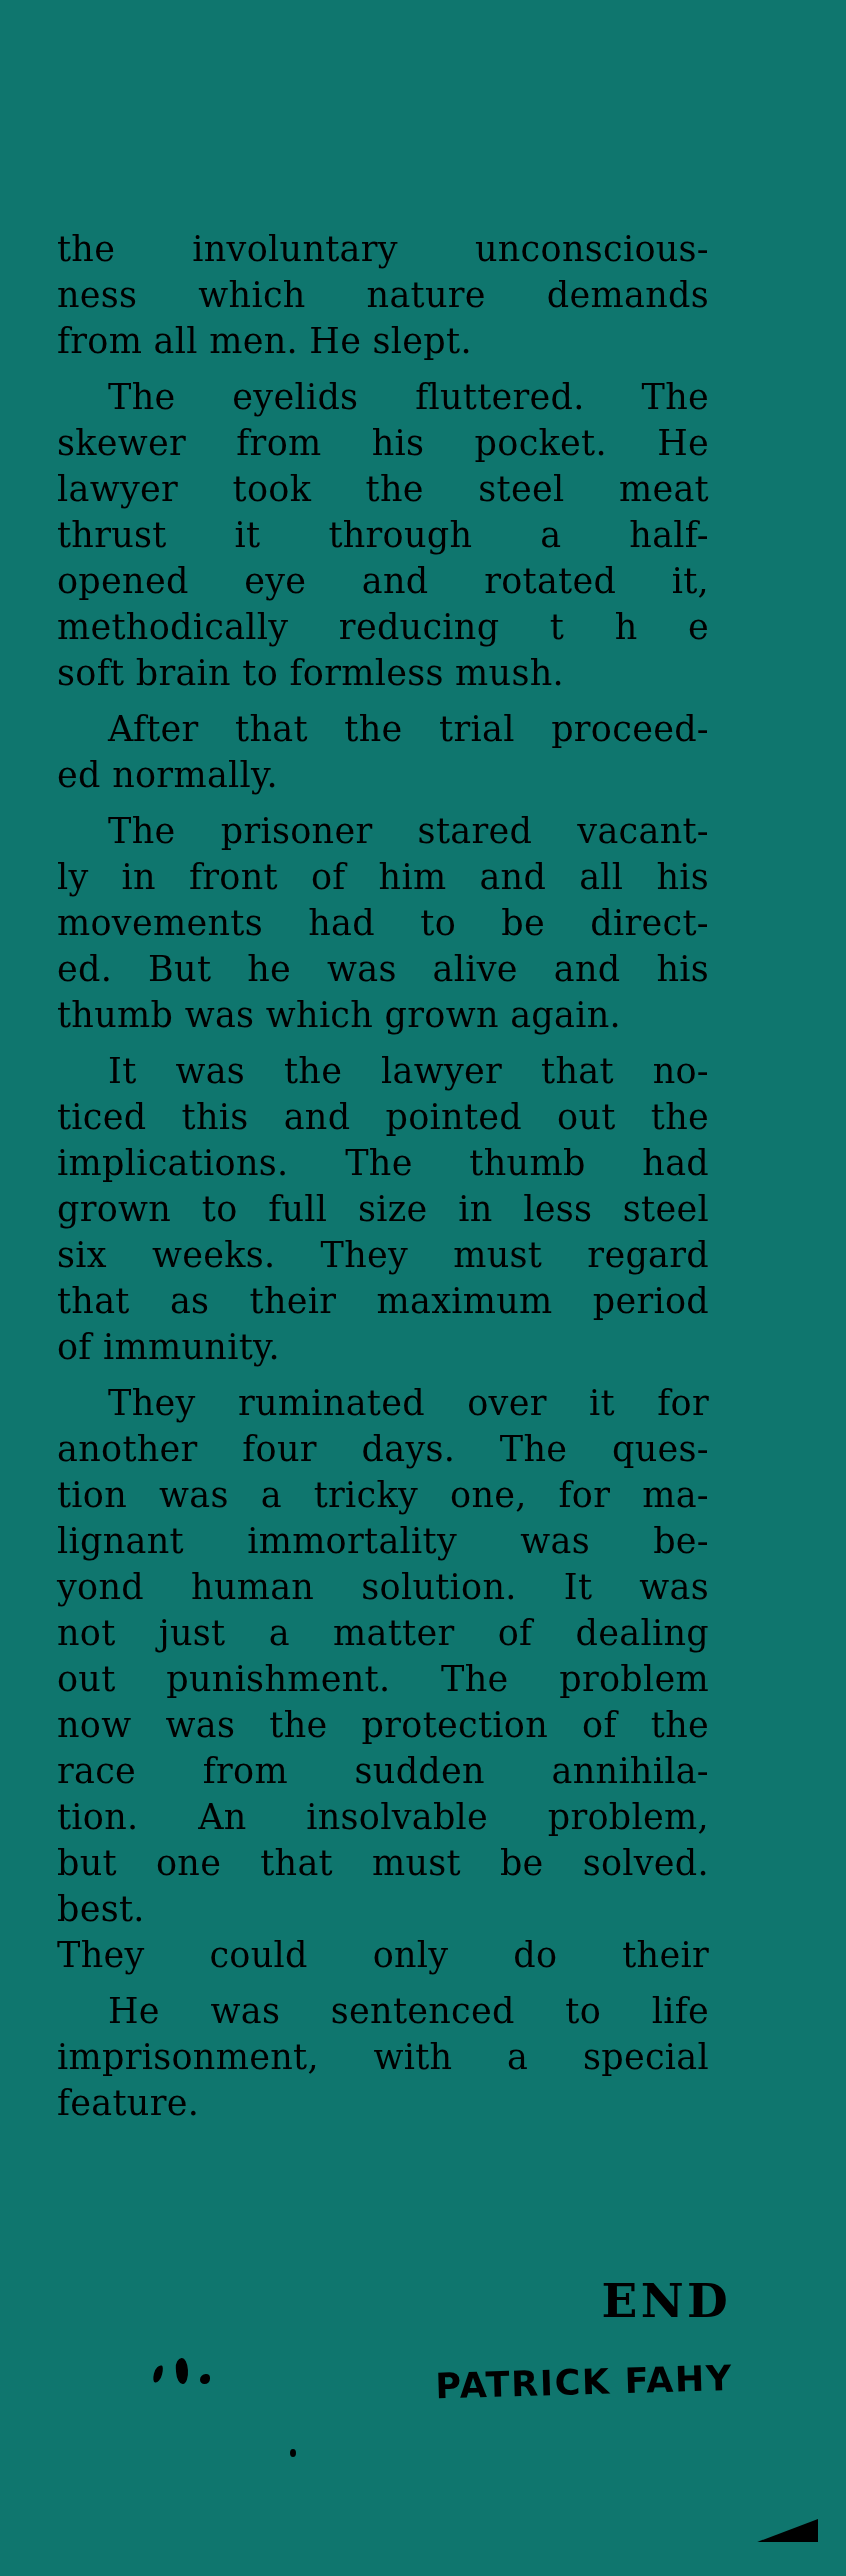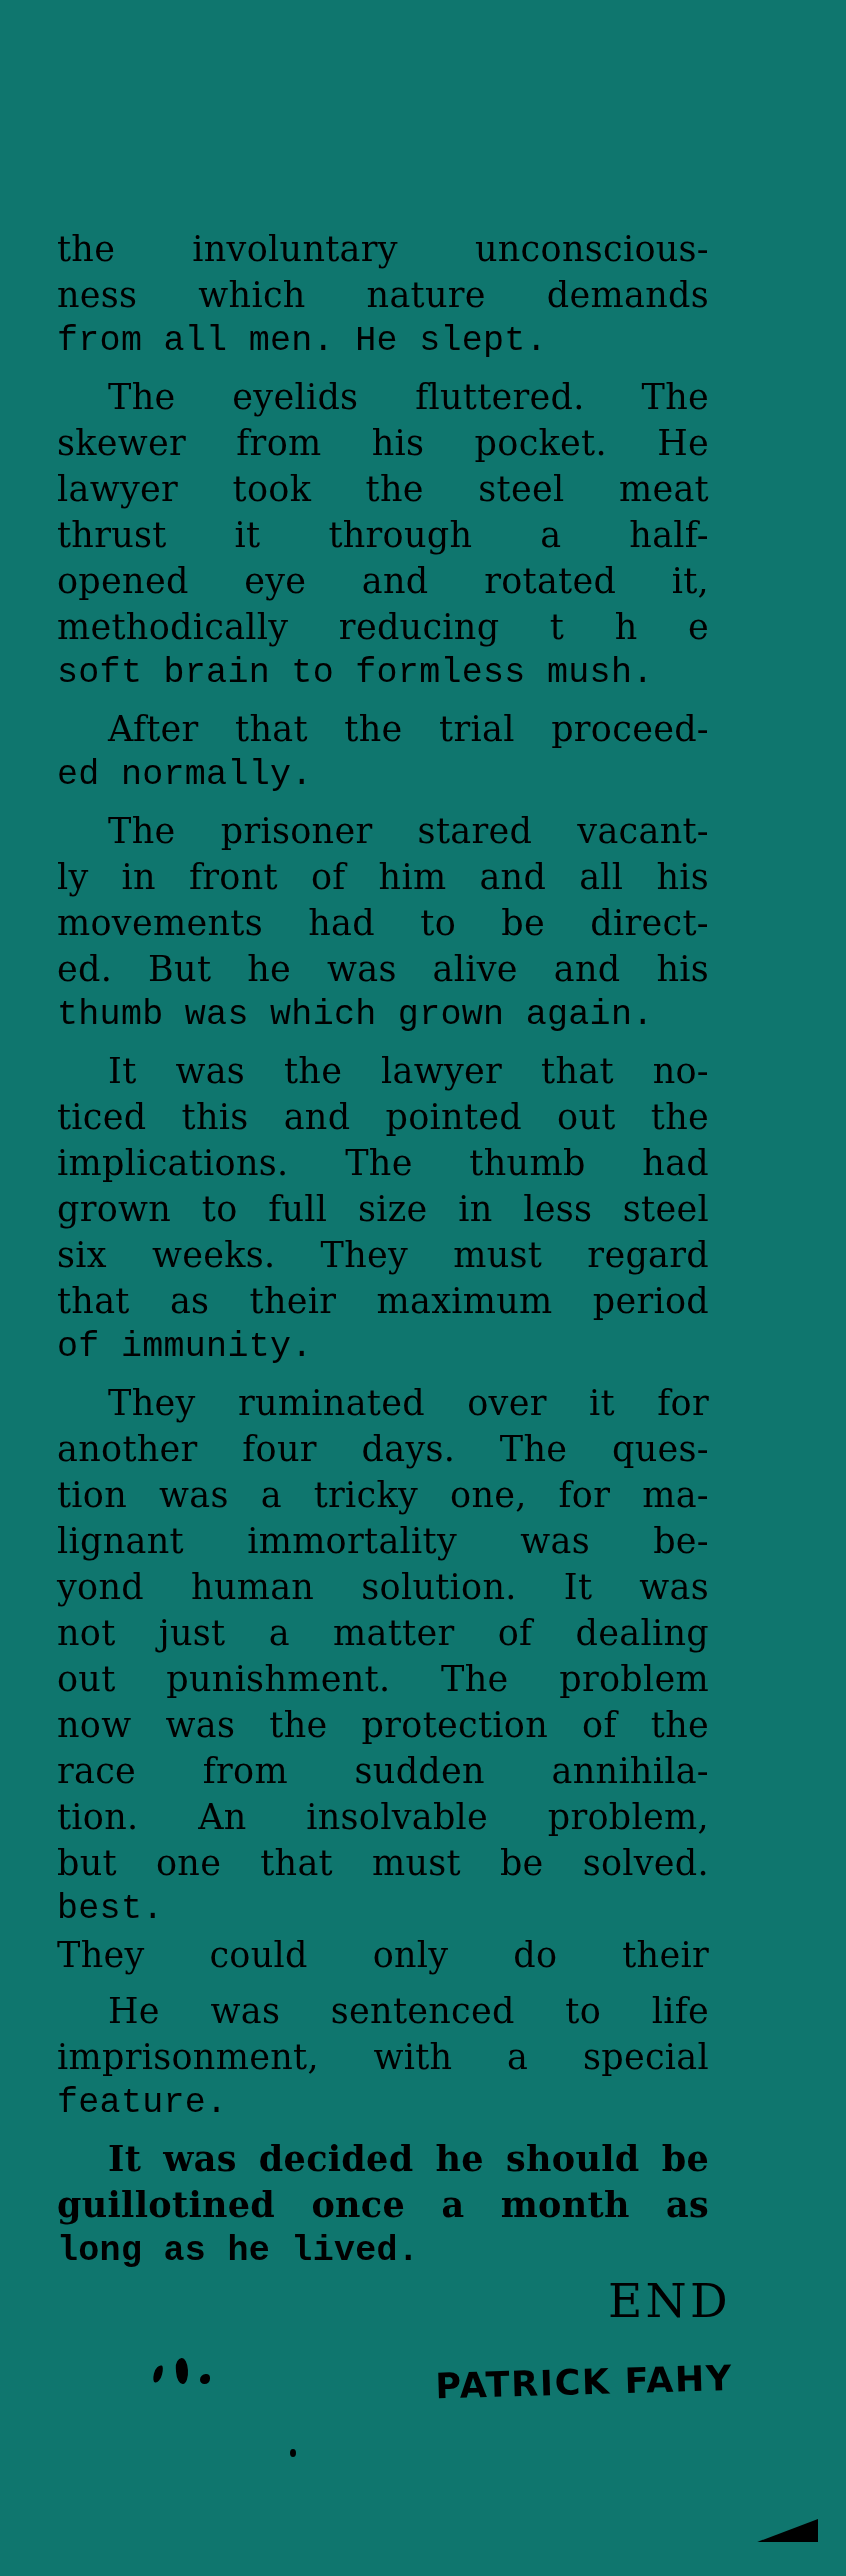--- a/index.html
+++ b/index.html
@@ -20,31 +20,31 @@
     width:652px;
   }
   .para{margin:0 0 10px 0;}
   .line{
     font-size:35px;
     line-height:46px;
     text-align:justify;
     text-align-last:justify;
     letter-spacing:0.3px;
   }
-  .line.last{text-align-last:left;font-family:Liberation Mono, monospace;}
+  .line.last{text-align-last:left;}
   .line.indent{text-indent:51px;}
   .para.heavy .line{font-weight:bold;}
   .end-label{
     position:absolute;
     left:57px;
     top:2273px;
     width:674px;
     text-align:right;
     font-family:"DejaVu Serif", serif;
-    font-weight:normal;
+    font-weight:bold;
     font-size:47px;
     letter-spacing:3.3px;
   }
   .author-stamp{
     position:absolute;
     left:57px;
     top:2358px;
     width:676px;
     text-align:right;
     font-family:"DejaVu Sans", sans-serif;
@@ -122,25 +122,20 @@
         <div class="line">tion. An insolvable problem,</div>
         <div class="line">but one that must be solved.</div>
         <div class="line last">best.</div>
         <div class="line">They could only do their</div>
       </div>
       <div class="para">
         <div class="line indent">He was sentenced to life</div>
         <div class="line">imprisonment, with a special</div>
         <div class="line last">feature.</div>
       </div>
-      <div class="para heavy">
-        <div class="line indent">It was decided he should be</div>
-        <div class="line">guillotined once a month as</div>
-        <div class="line last">long as he lived.</div>
-      </div>
     </div>
 
   <div class="end-label">END</div>
 
   <div class="author-stamp">PATRICK FAHY</div>
 
   <div class="smudge s1"></div>
   <div class="smudge s2"></div>
   <div class="smudge s3"></div>
   <div class="ink-dot"></div>

